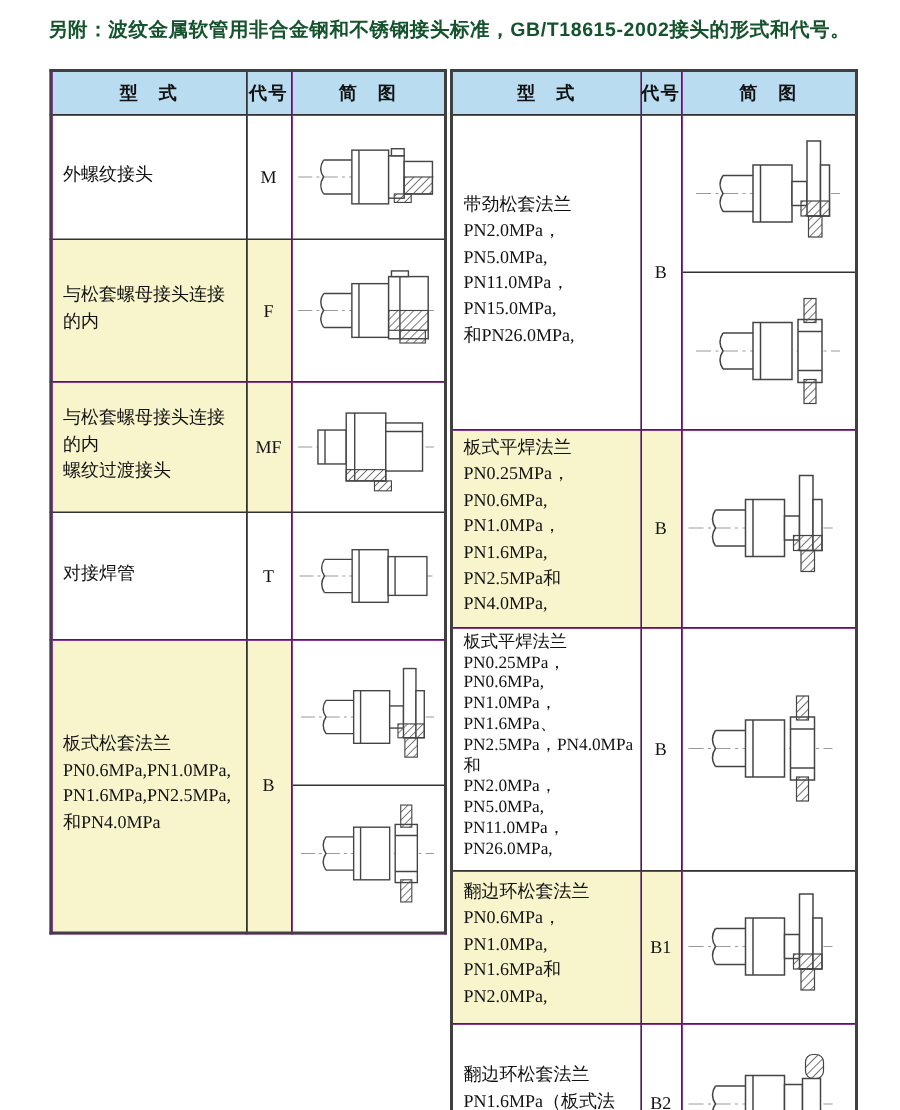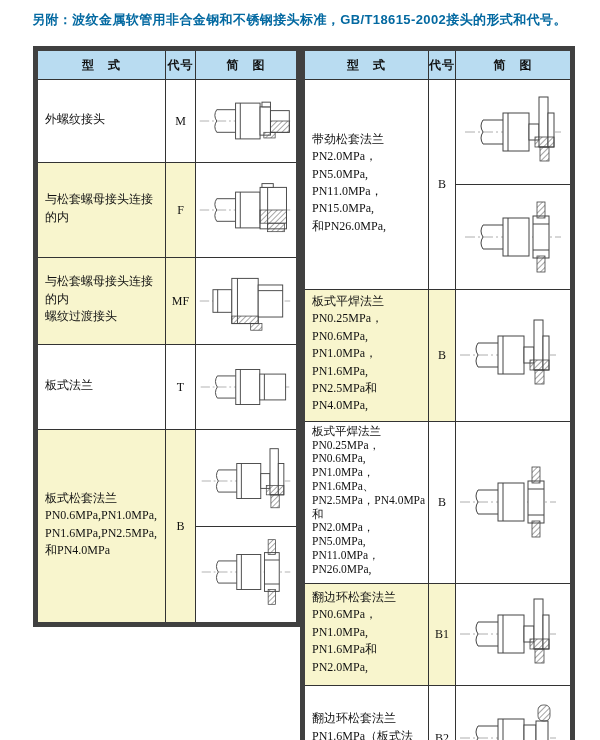--- a/index.html
+++ b/index.html
@@ -4,25 +4,25 @@
 <style>
   html,body{margin:0;padding:0;}
   body{
     width:600px;height:740px;position:relative;background:#ffffff;
     font-family:"Liberation Serif","DejaVu Serif",serif;color:#111;
     overflow:hidden;
   }
   .page-title{
     position:absolute;left:32px;top:11px;width:560px;
     font-family:"Liberation Sans","DejaVu Sans",sans-serif;
-    font-weight:bold;font-size:13px;letter-spacing:0.4px;color:#0369a1;
+    font-weight:bold;font-size:13px;letter-spacing:0.4px;color:#14532d;
   }
   table.fit-table{
     position:absolute;top:46px;border-collapse:collapse;table-layout:fixed;
-    border:5px solid #404040;background:#d946ef;
+    border:2px solid #404040;background:#d946ef;
   }
   #left-table{left:33px;width:263px;}
   #right-table{left:300px;width:270px;}
   .fit-table th,.fit-table td{border:1px solid #333;overflow:hidden;}
   .header-cell{
     background:var(--header-bg,#b9dcf1);
     font-size:12px;font-weight:bold;height:24px;text-align:center;
     letter-spacing:1px;padding:2px 0;
   }
   .type-cell{
@@ -184,21 +184,21 @@
       <td class="type-cell highlight">与松套螺母接头连接的内
 螺纹过渡接头</td>
       <td class="code-cell highlight">MF</td>
       <td class="sketch-cell">
         <svg class="diag" viewBox="0 0 104 78" width="98" height="78">
             <use href="#d-reducer"></use>
           </svg>
       </td>
     </tr>
     <tr class="lr5">
-      <td class="type-cell">板式法兰</td>
+      <td class="type-cell">对接焊管</td>
       <td class="code-cell">T</td>
       <td class="sketch-cell">
         <svg class="diag" viewBox="0 0 104 78" width="98" height="72">
             <use href="#d-weld"></use>
           </svg>
       </td>
     </tr>
     <tr class="lr6">
       <td class="type-cell highlight">板式松套法兰
 PN0.6MPa,PN1.0MPa,

